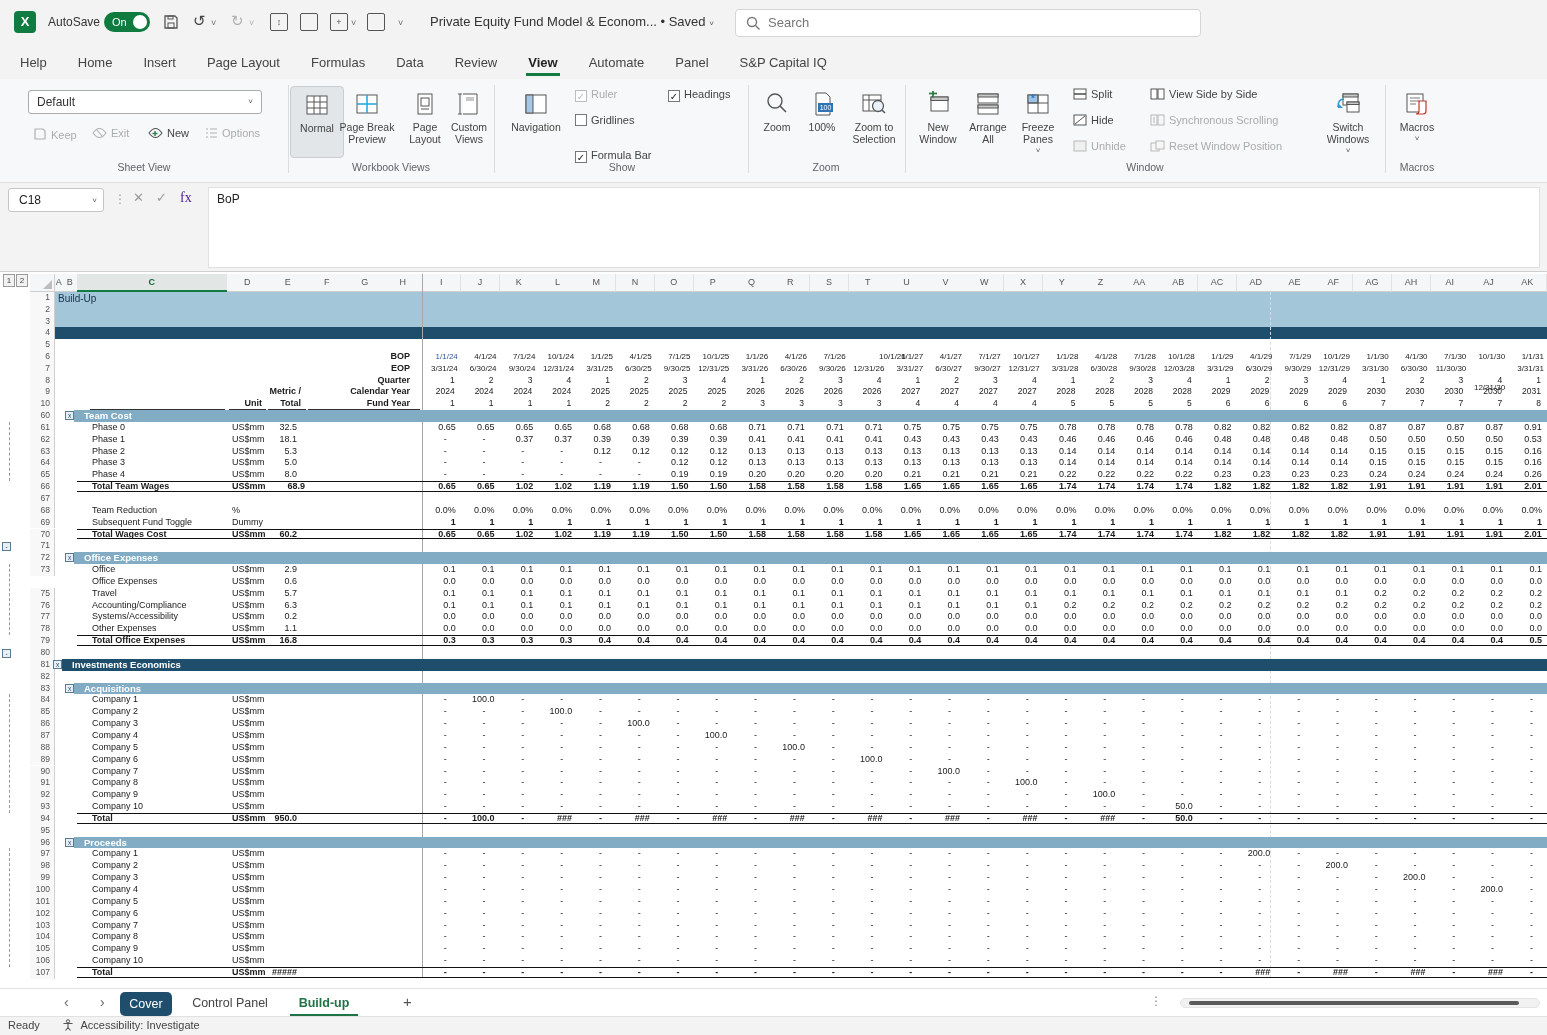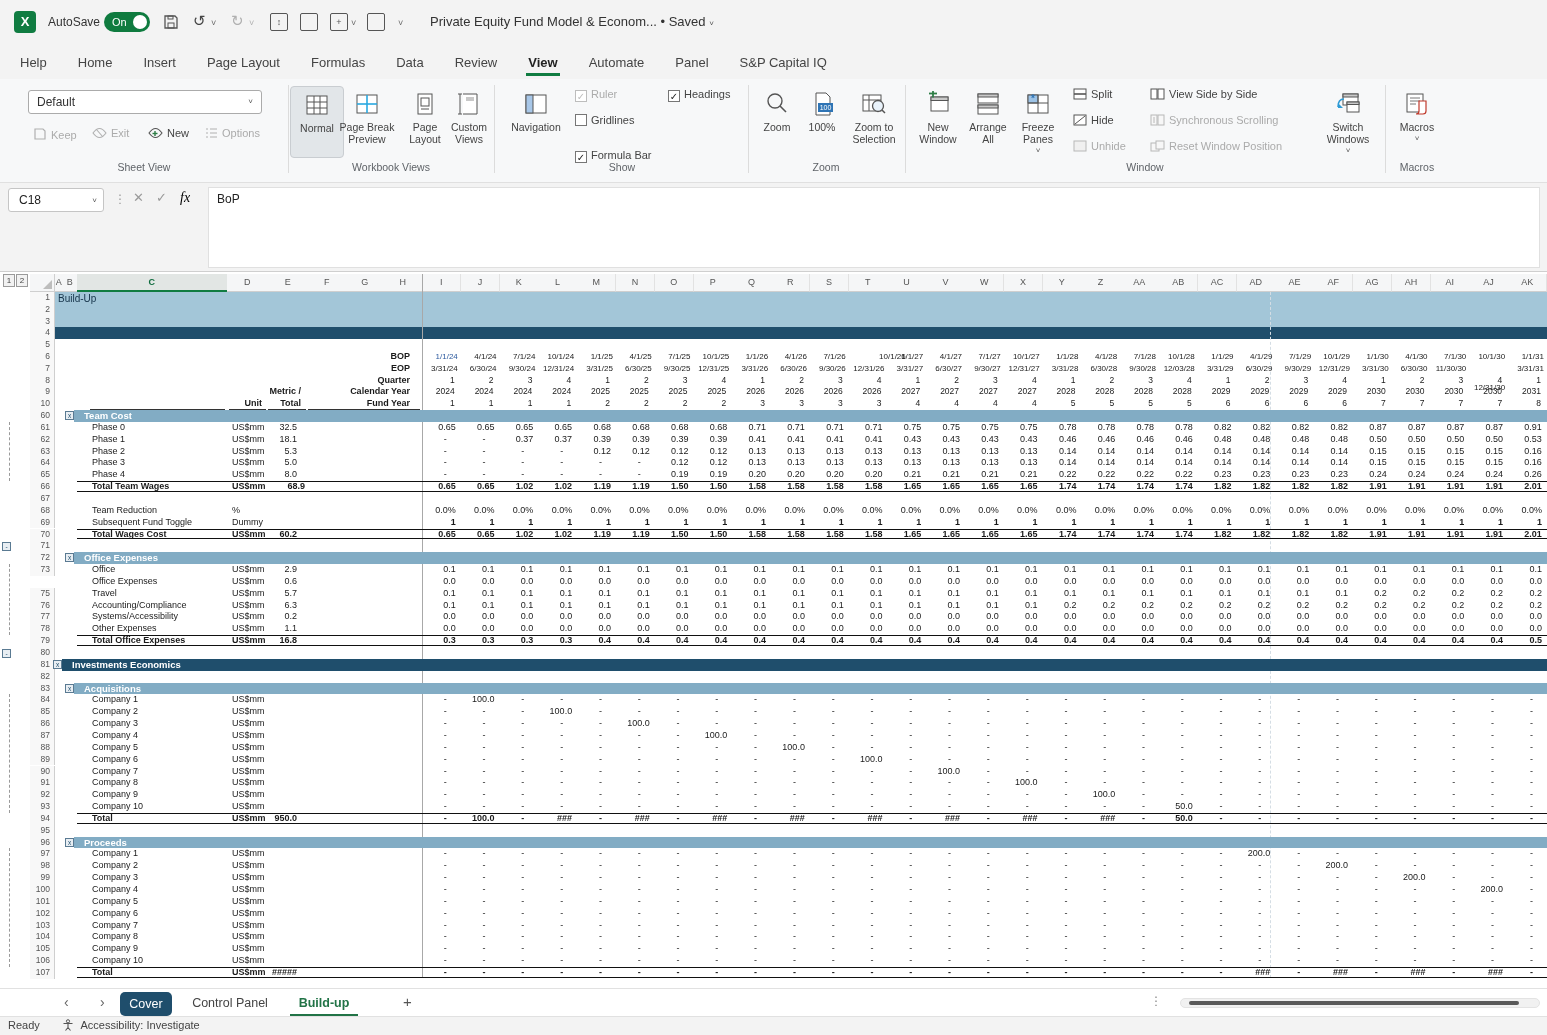--- a/index.html
+++ b/index.html
@@ -52,21 +52,21 @@
   #sv-dropdown .chev { position:absolute; right:8px; color:#555; }
   .chev { font-size:8px; color:#555; }
 
   
   #fbar { position:absolute; left:0; top:183px; width:1547px; height:89px; background:#f3f3f3; border-bottom:1px solid #cfcfcf; }
   #namebox { position:absolute; left:8px; top:5px; width:96px; height:24px; background:#fff; border:1px solid #c5c5c5;
     border-radius:3px; font-size:12px; line-height:22px; padding-left:10px; color:#222; }
   #namebox .chev { position:absolute; right:6px; top:1px; }
   #fx-handle { position:absolute; left:114px; top:9px; color:#9a9a9a; font-size:12px; }
   .fxbtn { position:absolute; top:7px; font-size:13px; color:#9a9a9a; }
-  #fx-italic { font-family:"Liberation Serif", serif; font-style:italic; font-size:14px; color:#000000; }
+  #fx-italic { font-family:"Liberation Serif", serif; font-size:14px; color:#4c1d95; }
   #fxinput { position:absolute; left:208px; top:4px; width:1332px; height:81px; background:#fff;
     border:1px solid #e0e0e0; font-size:12px; color:#222; padding:4px 8px; }
   .olv { position:absolute; top:2px; width:12px; height:13px; border:1px solid #9a9a9a; background:#f2f2f2;
     font-size:8px; text-align:center; line-height:12px; color:#444; }
   #corner-cell { position:absolute; left:30px; top:274px; width:25px; height:18px; background:#f5f6f7;
     border-right:1px solid #cfcfcf; border-bottom:1px solid #cfcfcf; }
   #corner-cell::after { content:""; position:absolute; right:2px; bottom:2px; border-style:solid;
     border-width:0 0 9px 9px; border-color:transparent transparent #bdbdbd transparent; }
   .colhdr { position:absolute; top:274px; height:18px; background:#f5f6f7; border-right:1px solid #e2e2e2;
     border-bottom:1px solid #cfcfcf; font-size:9px; color:#555; text-align:center; line-height:17px; }
@@ -131,20 +131,27 @@
       <div class="inner">+</div>
     </div>
   <span class="qat small" style="left:351px;top:18px">˅</span>
   <div class="qat-box" style="left:367px">
       <div class="inner"></div>
     </div>
   <span class="qat small" style="left:398px;top:18px">˅</span>
   <div id="doc-title">
     <span>Private Equity Fund Model &amp; Econom...</span> • <span>Saved</span>
     <span class="chev">˅</span>
+  </div>
+  <div id="search-pill">
+    <svg width="15" height="15" viewBox="0 0 15 15">
+        <circle cx="6" cy="6" r="4.5" fill="none" stroke="#777" stroke-width="1.4"></circle>
+        <line x1="9.5" y1="9.5" x2="13.5" y2="13.5" stroke="#777" stroke-width="1.4"></line>
+      </svg>
+    <span>Search</span>
   </div>
 </div>
 
 <div id="menubar">
     <span class="mtab">Help</span>
     <span class="mtab">Home</span>
     <span class="mtab">Insert</span>
     <span class="mtab">Page Layout</span>
     <span class="mtab">Formulas</span>
     <span class="mtab">Data</span>

